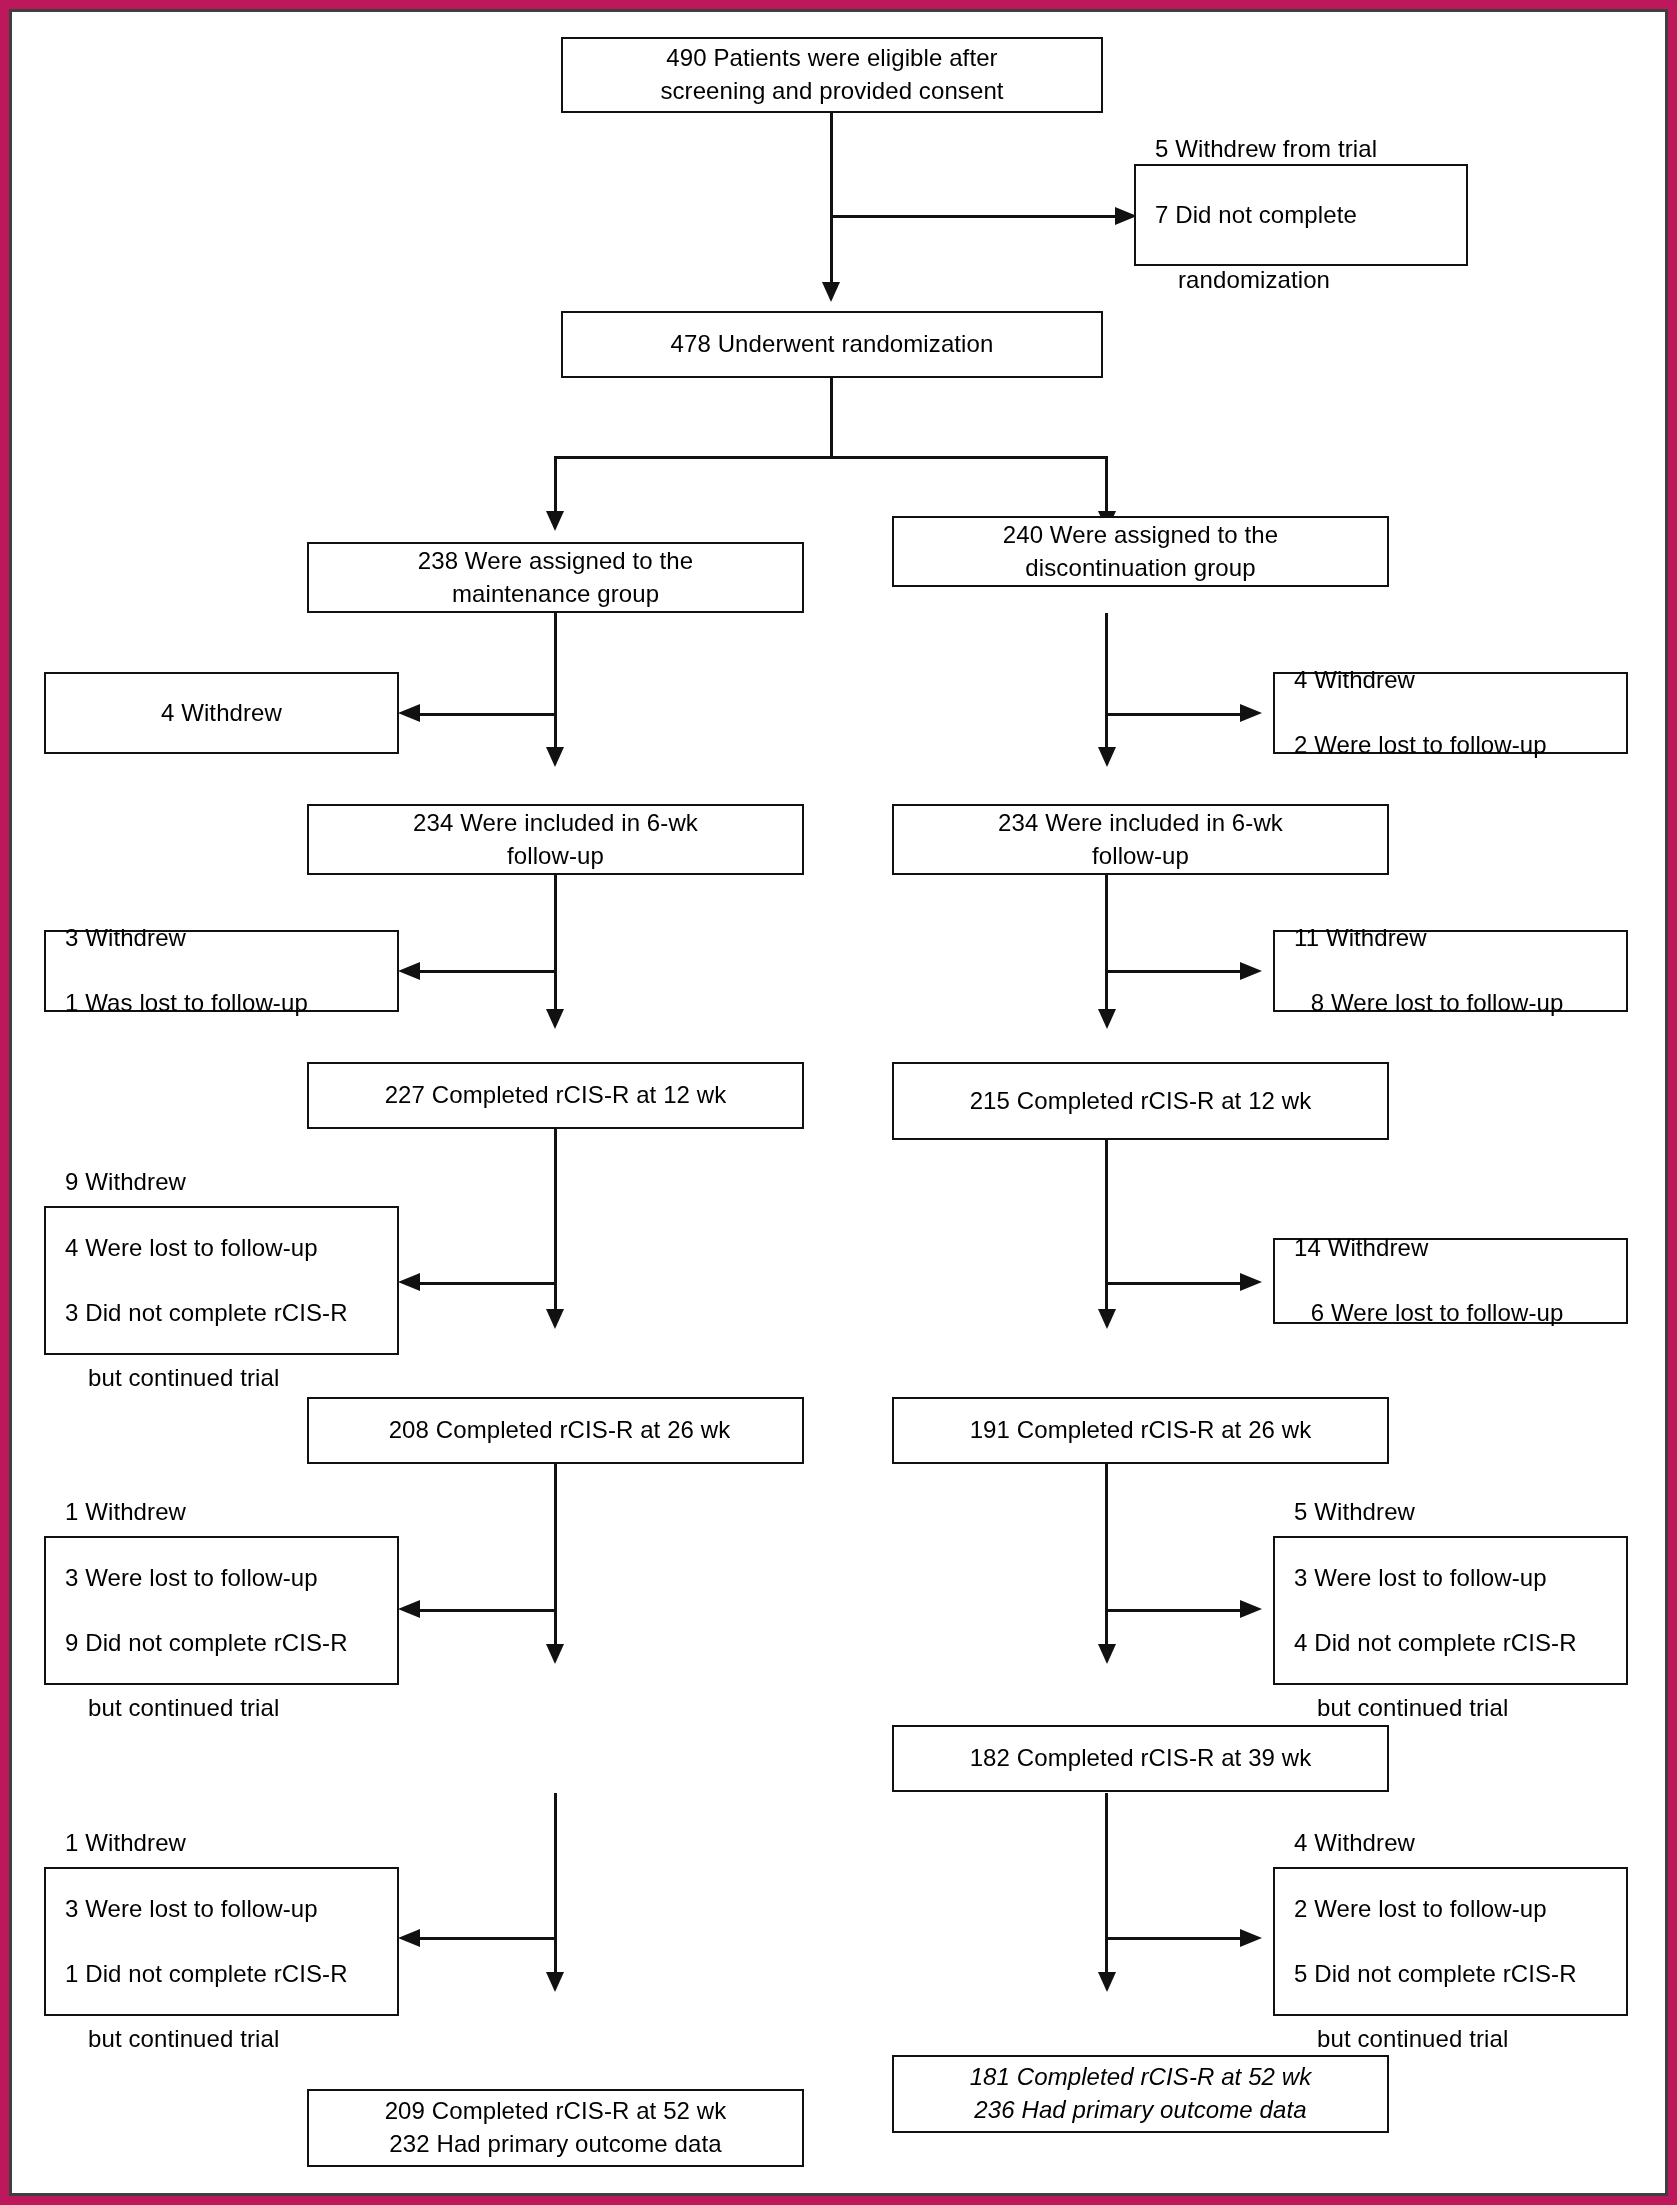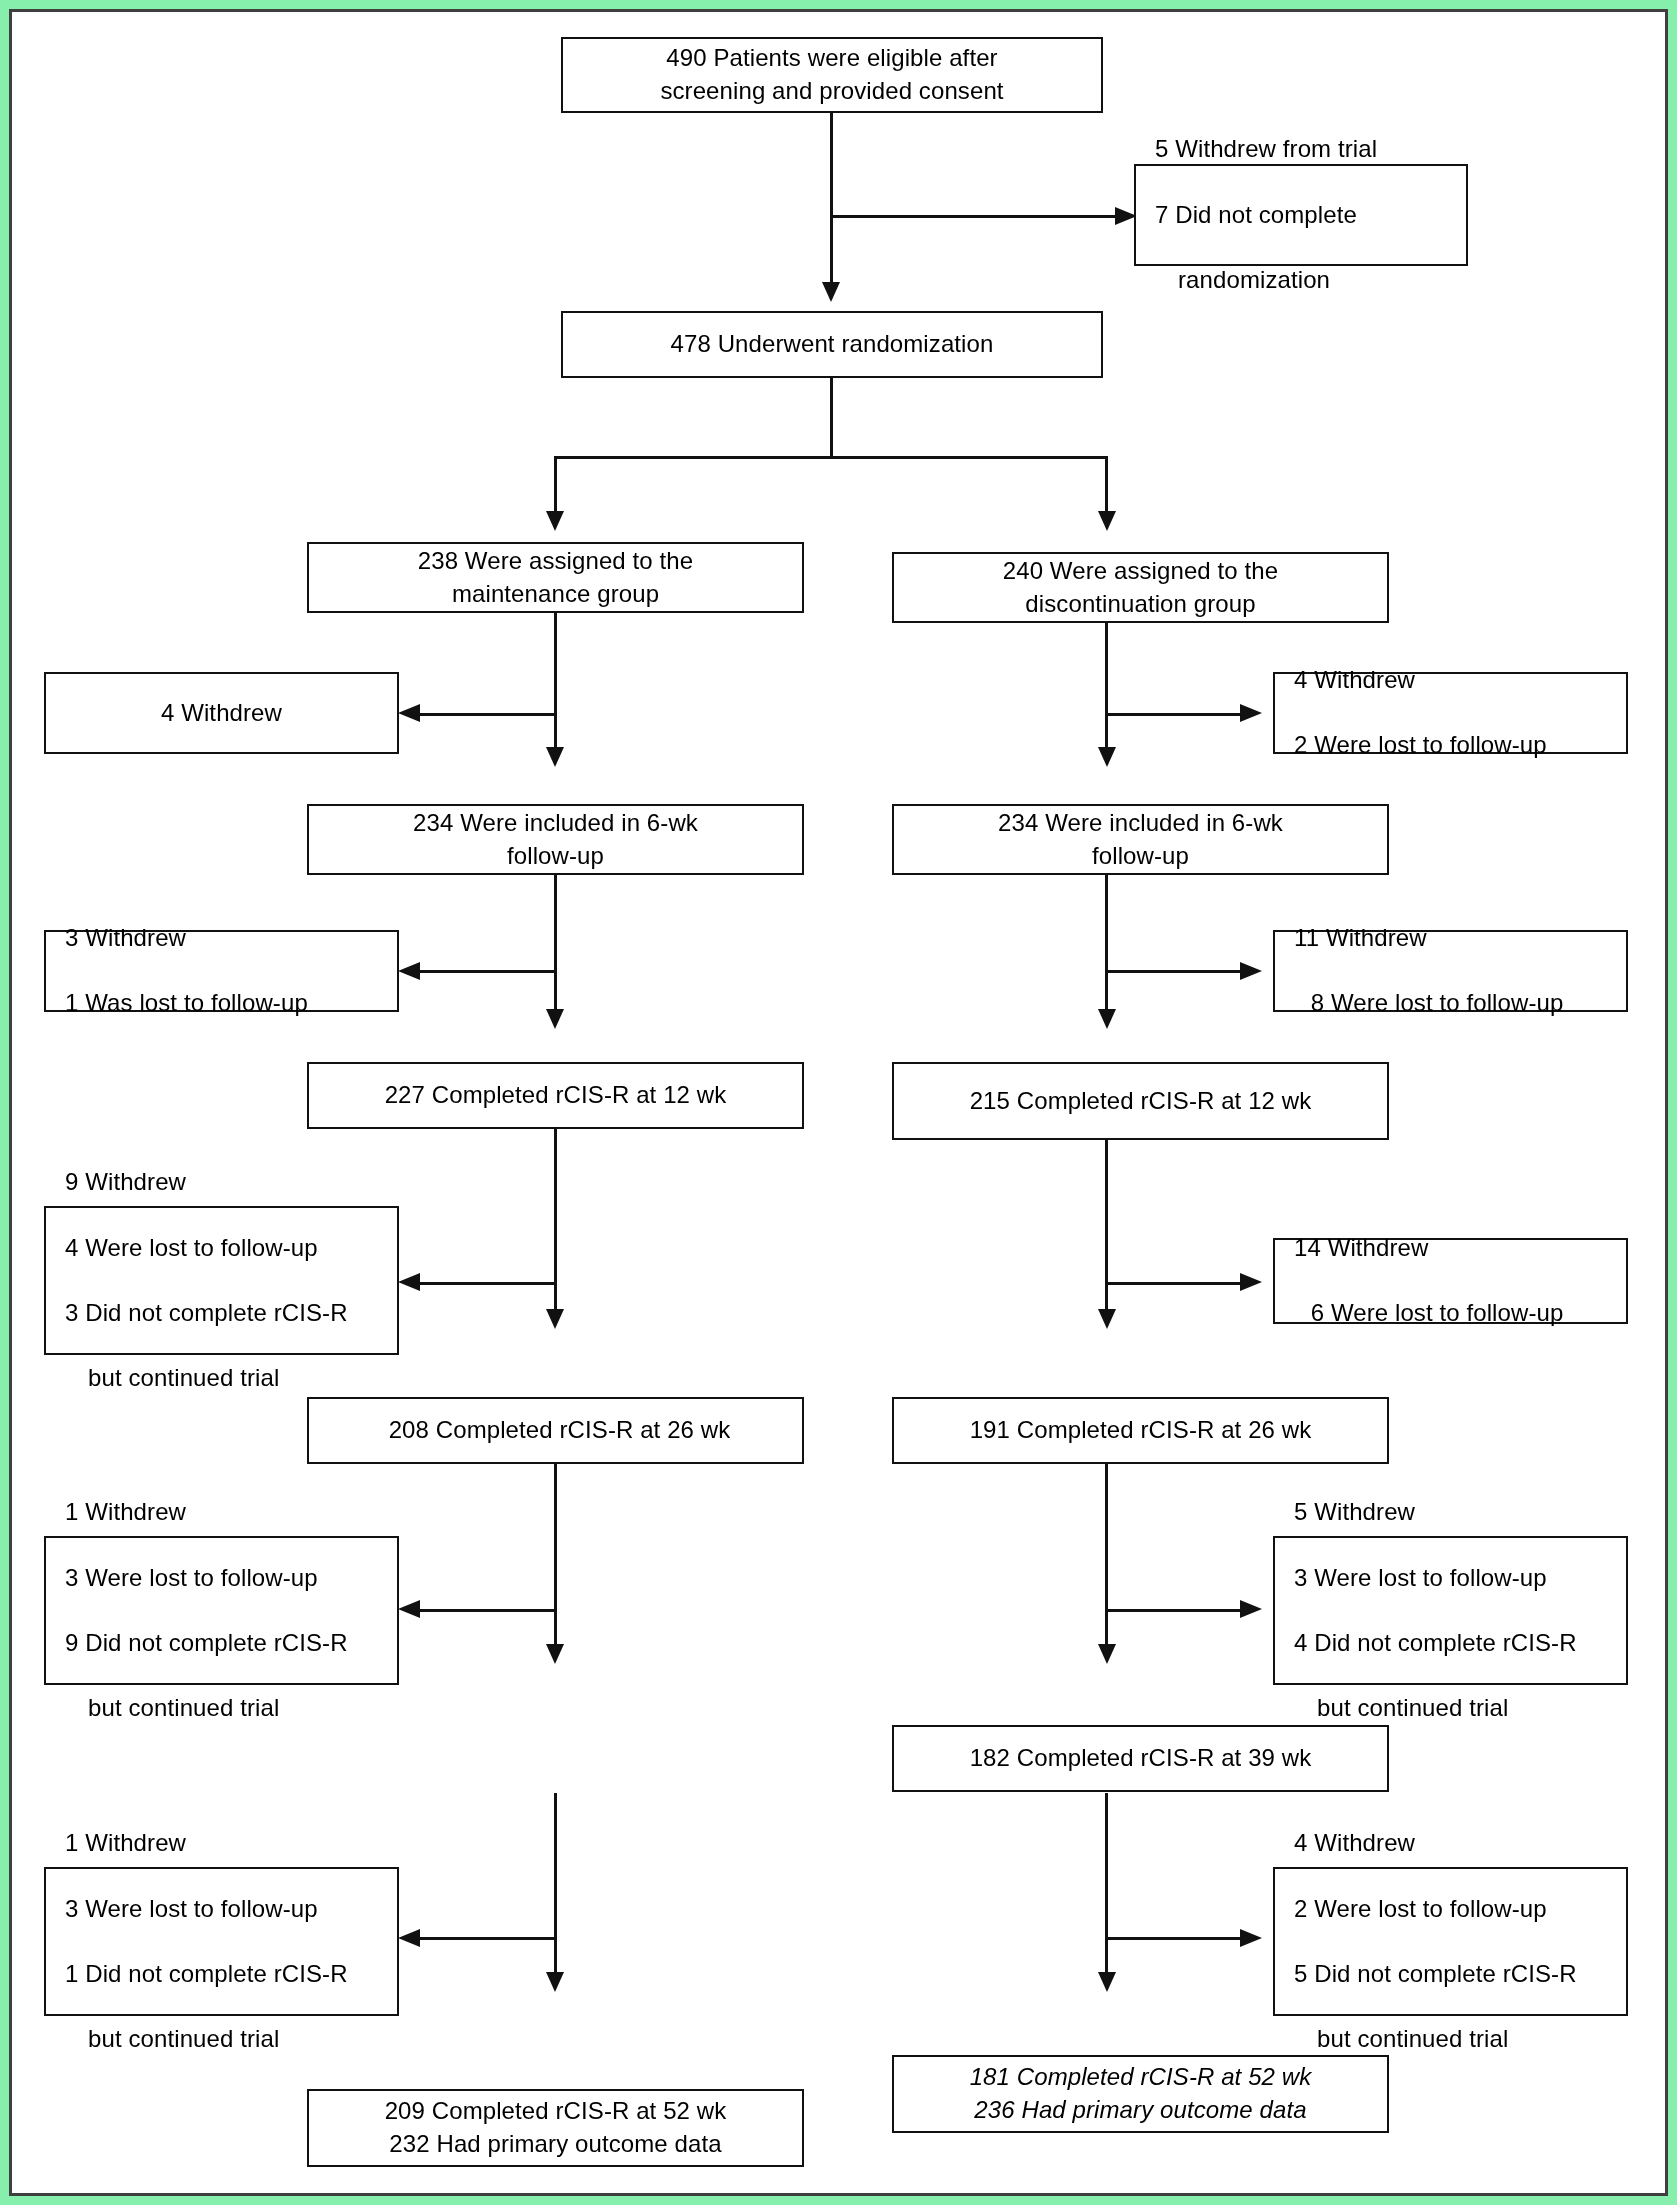--- a/index.html
+++ b/index.html
@@ -10,21 +10,21 @@
   }
   body {
     font-family: "Liberation Sans", sans-serif;
     color: #000000;
   }
 
   #page {
     position: relative;
     width: 1677px;
     height: 2205px;
-    background: #86efac;
+    background: #be185d;
     box-sizing: border-box;
     overflow: hidden;
   }
 
   
   .page-frame {
     position: absolute;
     left: 9px;
     top: 9px;
     width: 1659px;
@@ -133,21 +133,21 @@
   <div class="hline" style="left:554px; top:456px; width:554px;"></div>
   <div class="vline" style="left:554px; top:456px; height:61px;"></div>
   <div class="vline" style="left:1105px; top:456px; height:61px;"></div>
   <div class="arrow-down" style="left:546px; top:511px;"></div>
   <div class="arrow-down" style="left:1098px; top:511px;"></div>
 
   <div class="node center" style="left:307px; top:542px; width:497px; height:71px;">
     <div class="txt">238 Were assigned to the
 maintenance group</div>
   </div>
-  <div class="node center" style="left:892px; top:552px; width:497px; height:71px;">
+  <div class="node center" style="left:892px; top:516px; width:497px; height:71px;">
     <div class="txt">240 Were assigned to the
 discontinuation group</div>
   </div>
 
   <div class="vline" style="left:554px; top:613px; height:141px;"></div>
   <div class="arrow-down" style="left:546px; top:747px;"></div>
   <div class="hline" style="left:420px; top:713px; width:135px;"></div>
   <div class="arrow-left" style="left:398px; top:704px;"></div>
   <div class="node center" style="left:44px; top:672px; width:355px; height:82px;">
     <div class="txt">4 Withdrew</div>

